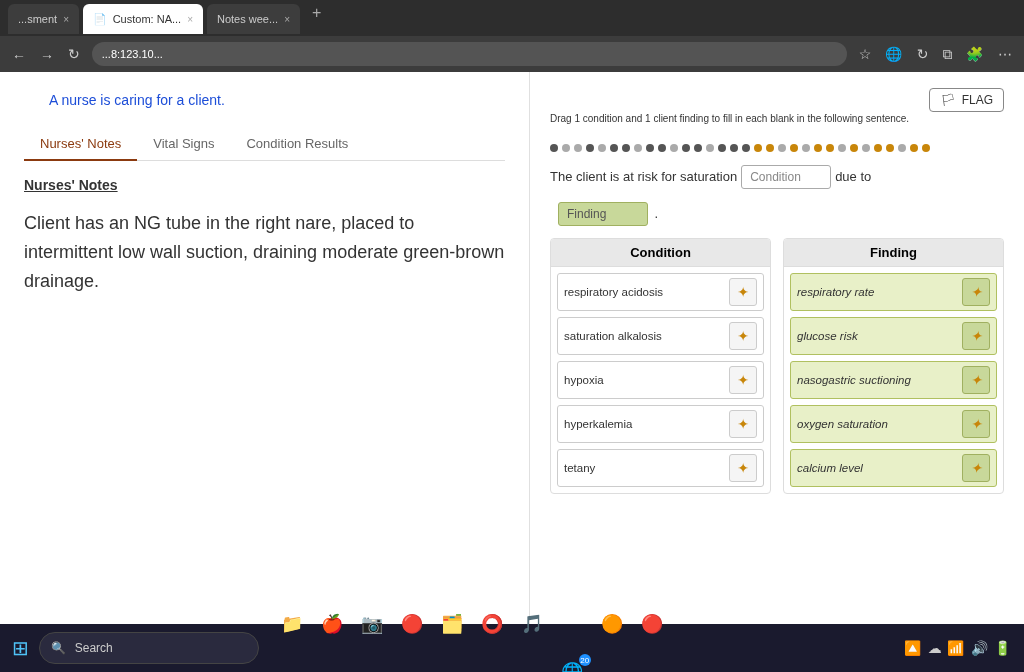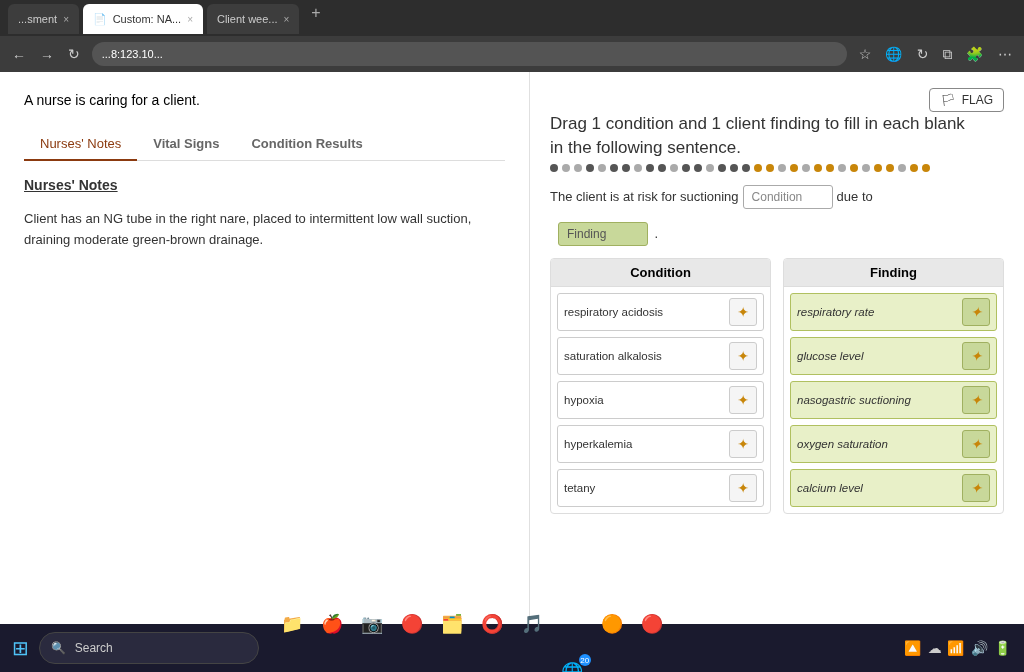--- a/index.html
+++ b/index.html
@@ -101,52 +101,52 @@
 
     
     .left-panel {
       width: 530px;
       padding: 20px 24px;
       border-right: 1px solid #e0e0e0;
       overflow-y: auto;
     }
     .patient-description {
       font-size: 14px;
-      color: #000000;
+      color: #1d4ed8;
       margin-bottom: 20px;
+      margin-left: 25px;
     }
     .tabs-row {
       display: flex;
       gap: 0;
       border-bottom: 1px solid #ddd;
       margin-bottom: 16px;
     }
     .tab-item {
       font-size: 13px;
       color: #666;
       padding: 8px 16px;
       cursor: pointer;
       border-bottom: 2px solid transparent;
       margin-bottom: -1px;
-      font-weight: bold;
     }
     .tab-item.active {
       color: #8b3a0f;
       border-bottom: 2px solid #8b3a0f;
       font-weight: 500;
     }
     .section-title {
       font-size: 14px;
       font-weight: 700;
       color: #333;
       text-decoration: underline;
       margin-bottom: 16px;
     }
     .notes-content {
-      font-size: 13px;
+      font-size: 18px;
       color: #333;
       line-height: 1.6;
     }
 
     
     .right-panel {
       flex: 1;
       padding: 16px 20px;
       overflow-y: auto;
       background: #fff;
@@ -158,23 +158,23 @@
       border-radius: 4px;
       padding: 4px 10px;
       font-size: 12px;
       color: #333;
       display: flex;
       align-items: center;
       gap: 6px;
       cursor: pointer;
     }
     .drag-instruction {
-      font-size: 17px;
-      color: #333;
-      margin-bottom: 4px;
+      font-size: 10px;
+      color: #333;
+      margin-bottom: 18px;
       max-width: 420px;
       line-height: 1.4;
       clear: both;
     }
     .progress-dots {
       display: flex;
       gap: 4px;
       flex-wrap: wrap;
       margin-bottom: 12px;
       max-width: 440px;
@@ -363,21 +363,21 @@
     <div class="tab">
       <span>...sment</span>
       <span class="tab-close">×</span>
     </div>
     <div class="tab active">
       <span>📄</span>
       <span>Custom: NA...</span>
       <span class="tab-close">×</span>
     </div>
     <div class="tab">
-      <span>Client wee...</span>
+      <span>Notes wee...</span>
       <span class="tab-close">×</span>
     </div>
     <span class="tab-add">+</span>
   </div>
   <div class="nav-bar">
     <div class="nav-icons">
       <span class="nav-icon">←</span>
       <span class="nav-icon">→</span>
       <span class="nav-icon">↻</span>
     </div>
@@ -447,21 +447,21 @@
       <span class="dot orange"></span>
       <span class="dot"></span>
       <span class="dot orange"></span>
       <span class="dot orange"></span>
       <span class="dot"></span>
       <span class="dot orange"></span>
       <span class="dot orange"></span>
     </div>
 
     <div class="sentence-area">
-      <span>The client is at risk for suctioning</span>
+      <span>The client is at risk for saturation</span>
       <span class="blank-box">Condition</span>
       <span>due to</span>
     </div>
     <div style="margin-bottom:12px;padding-left:8px;">
       <span class="finding-box">Finding</span>
       <span style="font-size:13px;color:#333;margin-left:2px;">.</span>
     </div>
 
     <div class="drag-columns">
 
@@ -492,21 +492,21 @@
       </div>
 
       <div class="drag-column">
         <div class="column-header">Finding</div>
         <div class="drag-items">
           <div class="drag-item green-bg">
             <span>respiratory rate</span>
             <div class="drag-handle green-bg">✦</div>
           </div>
           <div class="drag-item green-bg">
-            <span>glucose level</span>
+            <span>glucose risk</span>
             <div class="drag-handle green-bg">✦</div>
           </div>
           <div class="drag-item green-bg">
             <span>nasogastric suctioning</span>
             <div class="drag-handle green-bg">✦</div>
           </div>
           <div class="drag-item green-bg">
             <span>oxygen saturation</span>
             <div class="drag-handle green-bg">✦</div>
           </div>

